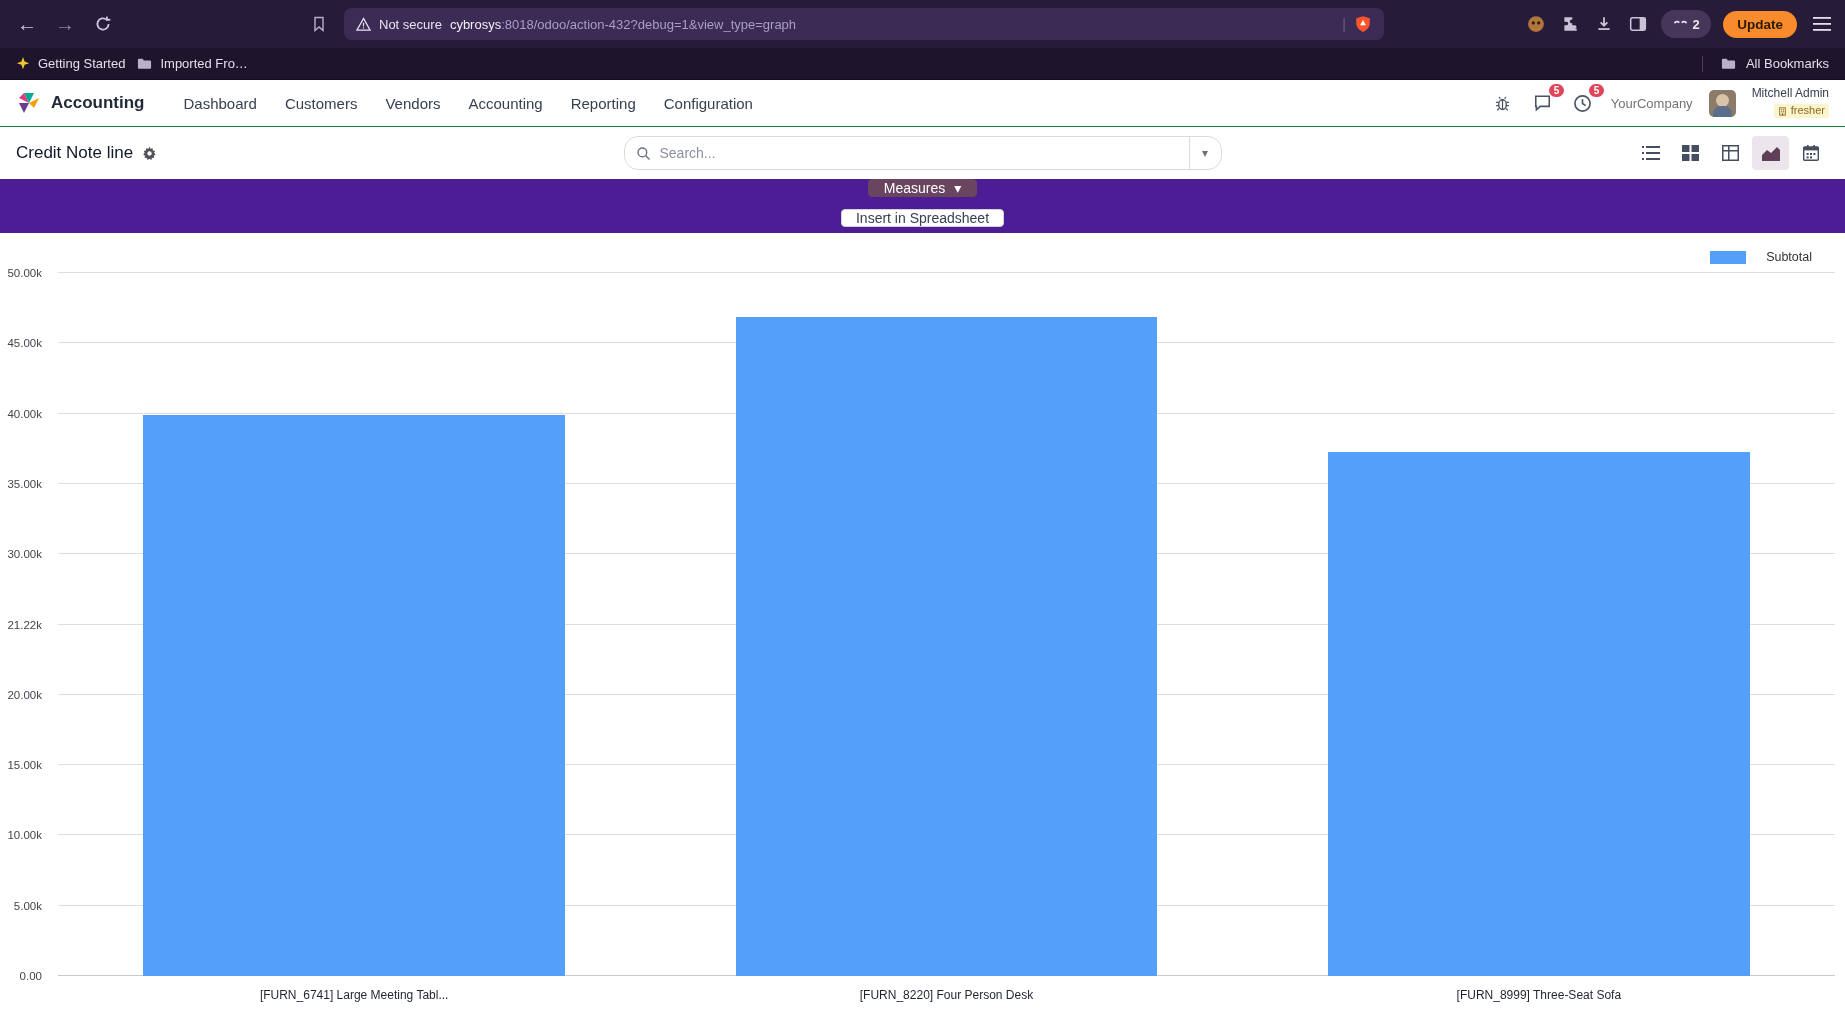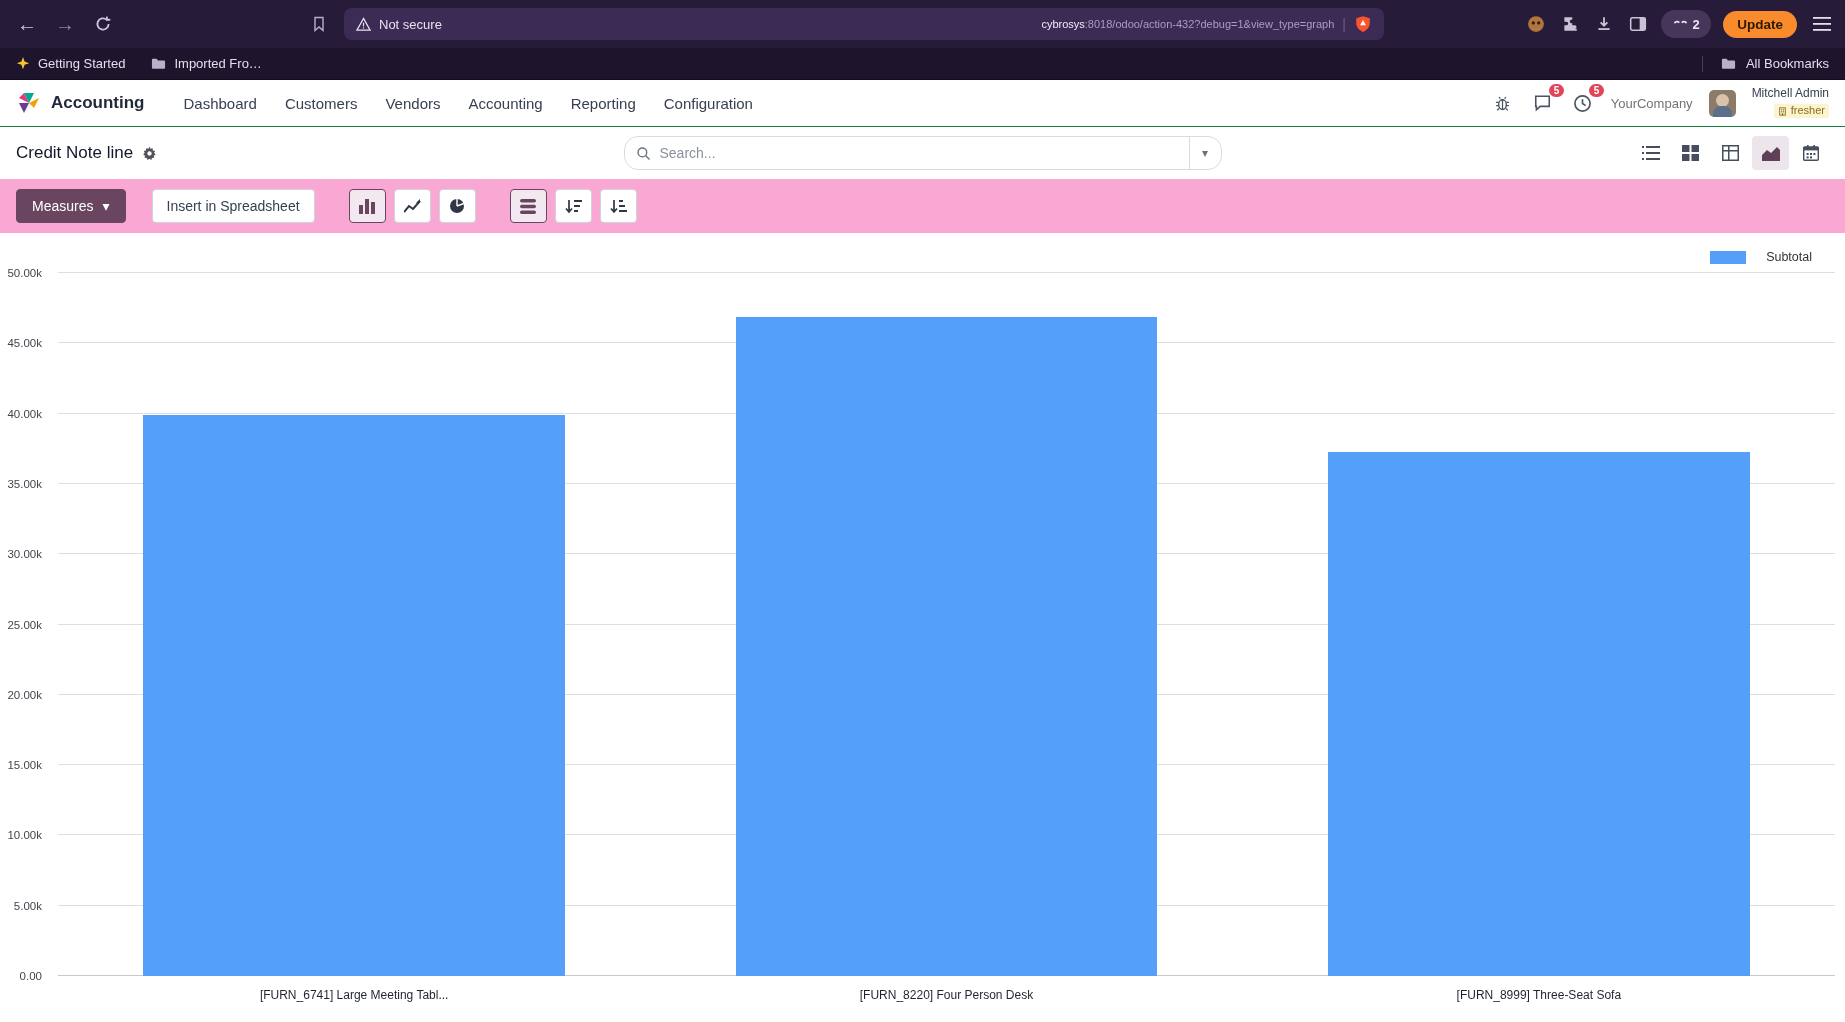--- a/index.html
+++ b/index.html
@@ -10,36 +10,36 @@
   .chrome { height:48px; background:#261b38; display:flex; align-items:center;
     padding:0 10px; gap:4px; }
   .nav-ic { width:34px; height:34px; display:flex; align-items:center; justify-content:center;
     color:#cfc7e0; font-size:20px; border-radius:17px; cursor:pointer; }
   .nav-ic.dim { color:#8d8599; }
   .chrome-spacer { width:176px; }
   .bm-flag { width:30px; height:30px; display:flex; align-items:center; justify-content:center; }
   .omnibox { width:1040px; height:32px; background:#3c2b55; border-radius:8px;
     display:flex; align-items:center; padding:0 12px; gap:8px; margin-left:6px; }
   .not-secure { color:#e8e3f0; font-size:13px; display:flex; align-items:center; gap:6px; white-space:nowrap; }
-  .url { font-size:11px; white-space:nowrap; overflow:hidden; flex:1;text-align:right; }
+  .url { font-size:13px; white-space:nowrap; overflow:hidden; flex:1; }
   .url .host { color:#f2eef8; }
   .url .rest { color:#a99fbf; }
   .omni-divider { color:#6d5f85; font-size:14px; }
   .chrome-right { margin-left:auto; display:flex; align-items:center; gap:12px; }
   .ext-ic { width:22px; height:22px; display:flex; align-items:center; justify-content:center; }
   .profile-chip { height:28px; min-width:50px; background:#463659; border-radius:14px;
     display:flex; align-items:center; justify-content:center; gap:5px; padding:0 9px;
     color:#efeaf6; font-size:13px; font-weight:bold; }
   .update-btn { height:27px; padding:0 14px; background:#f98b2d; border:none; border-radius:14px;
     color:#2c1a00; font-size:13.5px; font-weight:bold; display:flex; align-items:center; cursor:pointer; }
   .menu-ic { width:26px; height:26px; display:flex; align-items:center; justify-content:center; }
 
   
   .bookmarks { height:32px; background:#1e152c; display:flex; align-items:center;
-    padding:0 16px; gap:26px; border-bottom:1px solid #120c1d; }
+    padding:0 16px; gap:12px; border-bottom:1px solid #120c1d; }
   .bm-item { display:flex; align-items:center; gap:8px; color:#e3deea; font-size:13px; cursor:pointer; }
   .bm-right { margin-left:auto; display:flex; align-items:center; gap:10px; }
   .bm-divider { width:1px; height:16px; background:#4a3c60; margin-right:8px; }
 
   
   .o-nav { height:47px; background:#fff; display:flex; align-items:center;
     padding:0 16px; border-bottom:1px solid #15803d; }
   .o-logo { width:26px; height:26px; margin-right:9px; }
   .o-appname { font-size:17px; font-weight:bold; color:#1f2937; margin-right:26px; cursor:pointer; }
   .o-menus { display:flex; gap:2px; }
@@ -72,21 +72,21 @@
     font-family:"Liberation Sans", sans-serif; background:transparent; }
   .search-main input::placeholder { color:#8a919c; }
   .search-caret { width:32px; border-left:1px solid #d8dce1; display:flex; align-items:center;
     justify-content:center; color:#6b7280; font-size:12px; cursor:pointer; }
   .switcher { margin-left:auto; display:flex; gap:3px; }
   .vs-btn { width:37px; height:34px; display:flex; align-items:center; justify-content:center;
     border-radius:4px; color:#454d5e; cursor:pointer; }
   .vs-btn.active { background:#ece5eb; color:#5f4058; }
 
   
-  .o-toolbar { height:54px; display:flex; align-items:center; padding:0 16px; gap:26px; background:#f9a8d4; }
+  .o-toolbar { height:54px; display:flex; align-items:center; padding:0 16px; gap:12px; background:#4c1d95;flex-direction:column; }
   .btn-primary { height:34px; padding:0 15px; background:#6a4560; border:1px solid #6a4560;
     border-radius:4px; color:#fff; font-size:14px; display:flex; align-items:center; gap:9px; cursor:pointer; }
   .btn-secondary { height:34px; padding:0 14px; background:#fff; border:1px solid #cfd4da;
     border-radius:4px; color:#374151; font-size:14px; display:flex; align-items:center; cursor:pointer; }
   .tool-group { display:flex; gap:8px; margin-left:8px; }
   .tool-btn { width:37px; height:34px; border:1px solid #cfd4da; border-radius:4px; background:#fff;
     display:flex; align-items:center; justify-content:center; color:#2f3646; cursor:pointer; }
   .tool-btn.active { border-color:#6a4560; background:#f1e9ef; color:#6a4560; }
 
   
@@ -383,21 +383,21 @@
   <div class="legend">
     <span class="legend-swatch" id="legend-swatch" style="background: rgb(84, 160, 248);"></span>
     <span>Subtotal</span>
   </div>
   <div class="ylabels" id="ylabels">
       <div class="ytick" style="bottom: 0%;">0.00</div>
       <div class="ytick" style="bottom: 10%;">5.00k</div>
       <div class="ytick" style="bottom: 20%;">10.00k</div>
       <div class="ytick" style="bottom: 30%;">15.00k</div>
       <div class="ytick" style="bottom: 40%;">20.00k</div>
-      <div class="ytick" style="bottom: 50%;">25.00k</div>
+      <div class="ytick" style="bottom: 50%;">21.22k</div>
       <div class="ytick" style="bottom: 60%;">30.00k</div>
       <div class="ytick" style="bottom: 70%;">35.00k</div>
       <div class="ytick" style="bottom: 80%;">40.00k</div>
       <div class="ytick" style="bottom: 90%;">45.00k</div>
       <div class="ytick" style="bottom: 100%;">50.00k</div>
     </div>
   <div class="plot" id="plot">
       <div class="gridline base" style="bottom: 0%;"></div>
       <div class="gridline" style="bottom: 10%;"></div>
       <div class="gridline" style="bottom: 20%;"></div>

